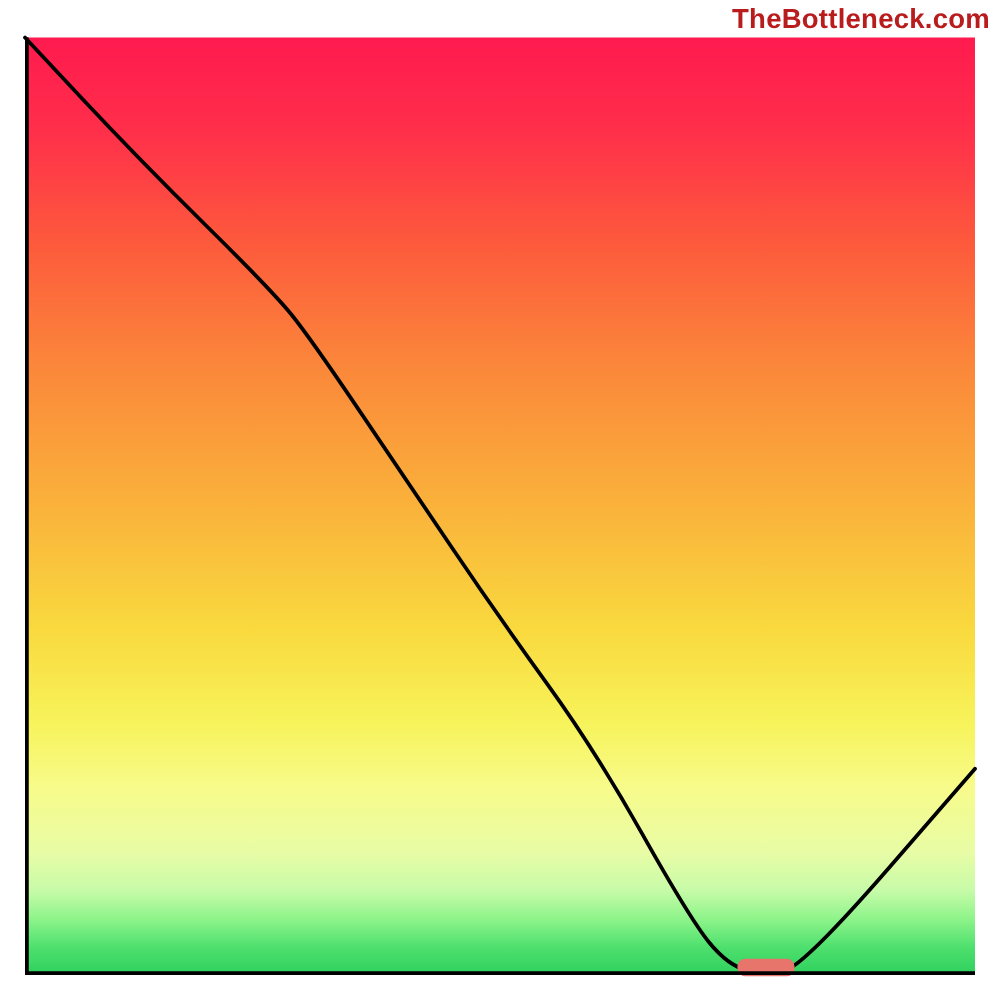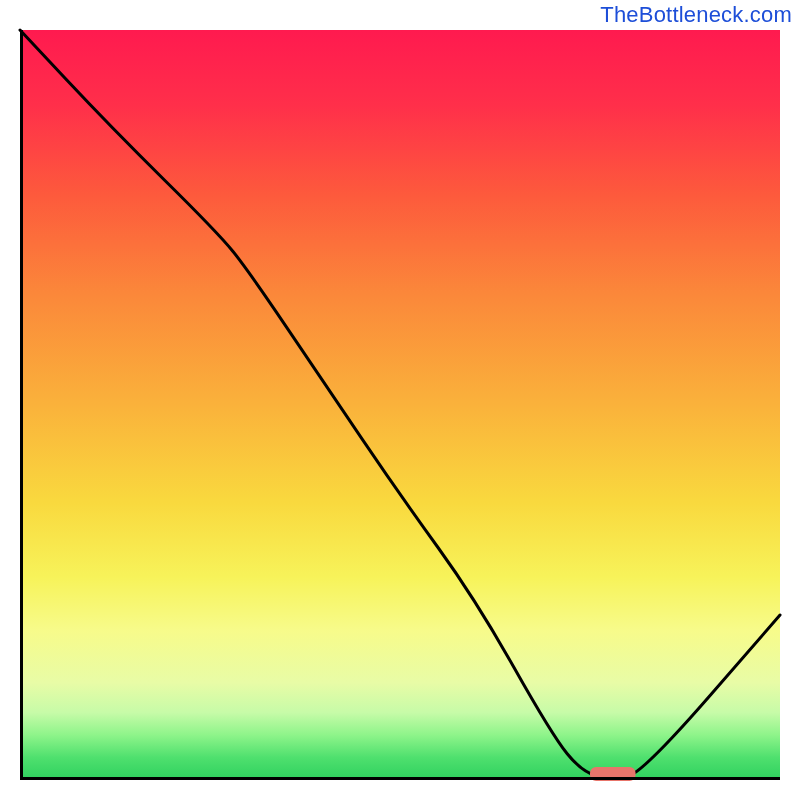--- a/index.html
+++ b/index.html
@@ -14,22 +14,22 @@
   .container {
     position: relative;
     width: 800px;
     height: 800px;
   }
   .watermark {
     position: absolute;
     top: 2px;
     right: 8px;
     font-size: 22px;
-    font-weight: 400;
-    color: #1d4ed8;
+    font-weight: 700;
+    color: #b91c1c;
     letter-spacing: 0.2px;
     z-index: 10;
   }
   .plot-area {
     position: absolute;
     left: 20px;
     top: 30px;
     width: 760px;
     height: 750px;
     background: linear-gradient(to bottom,

